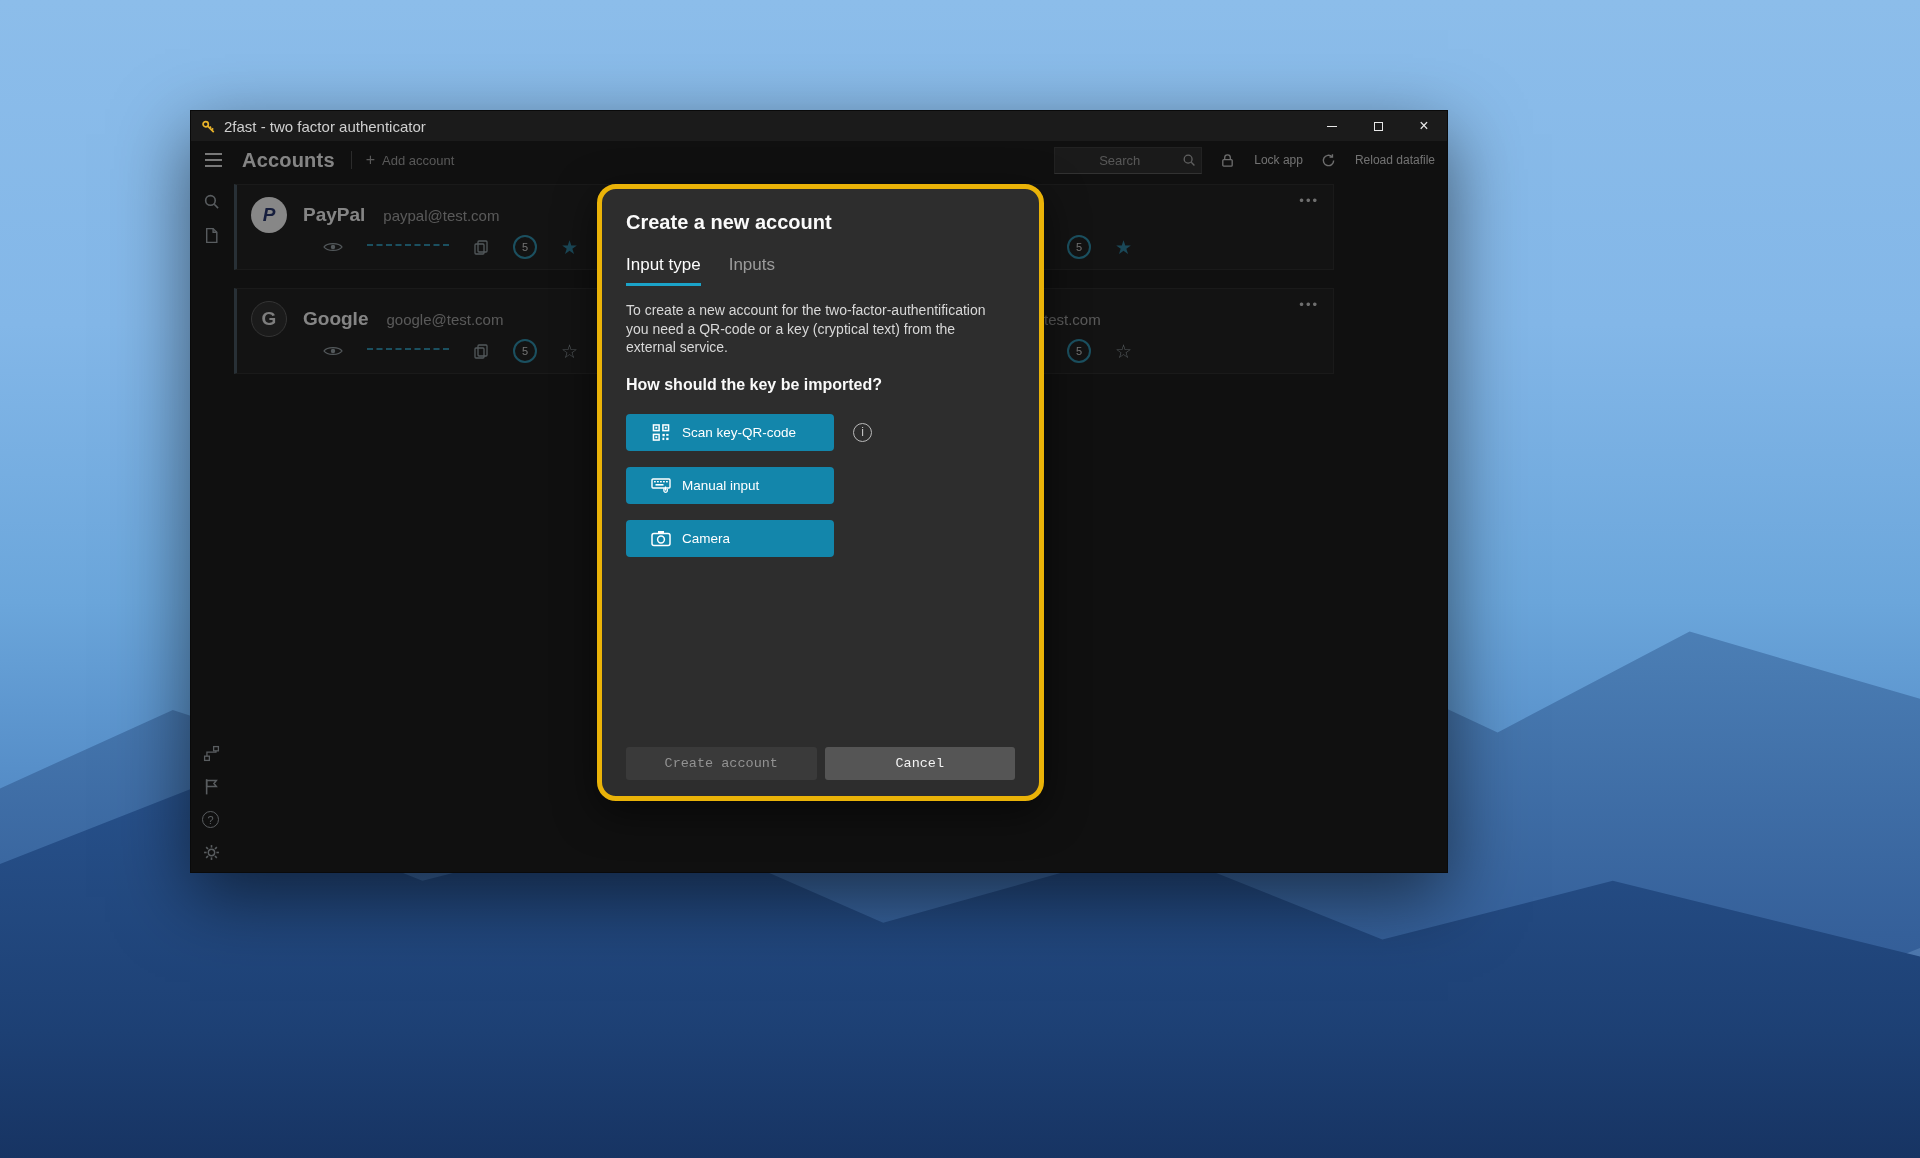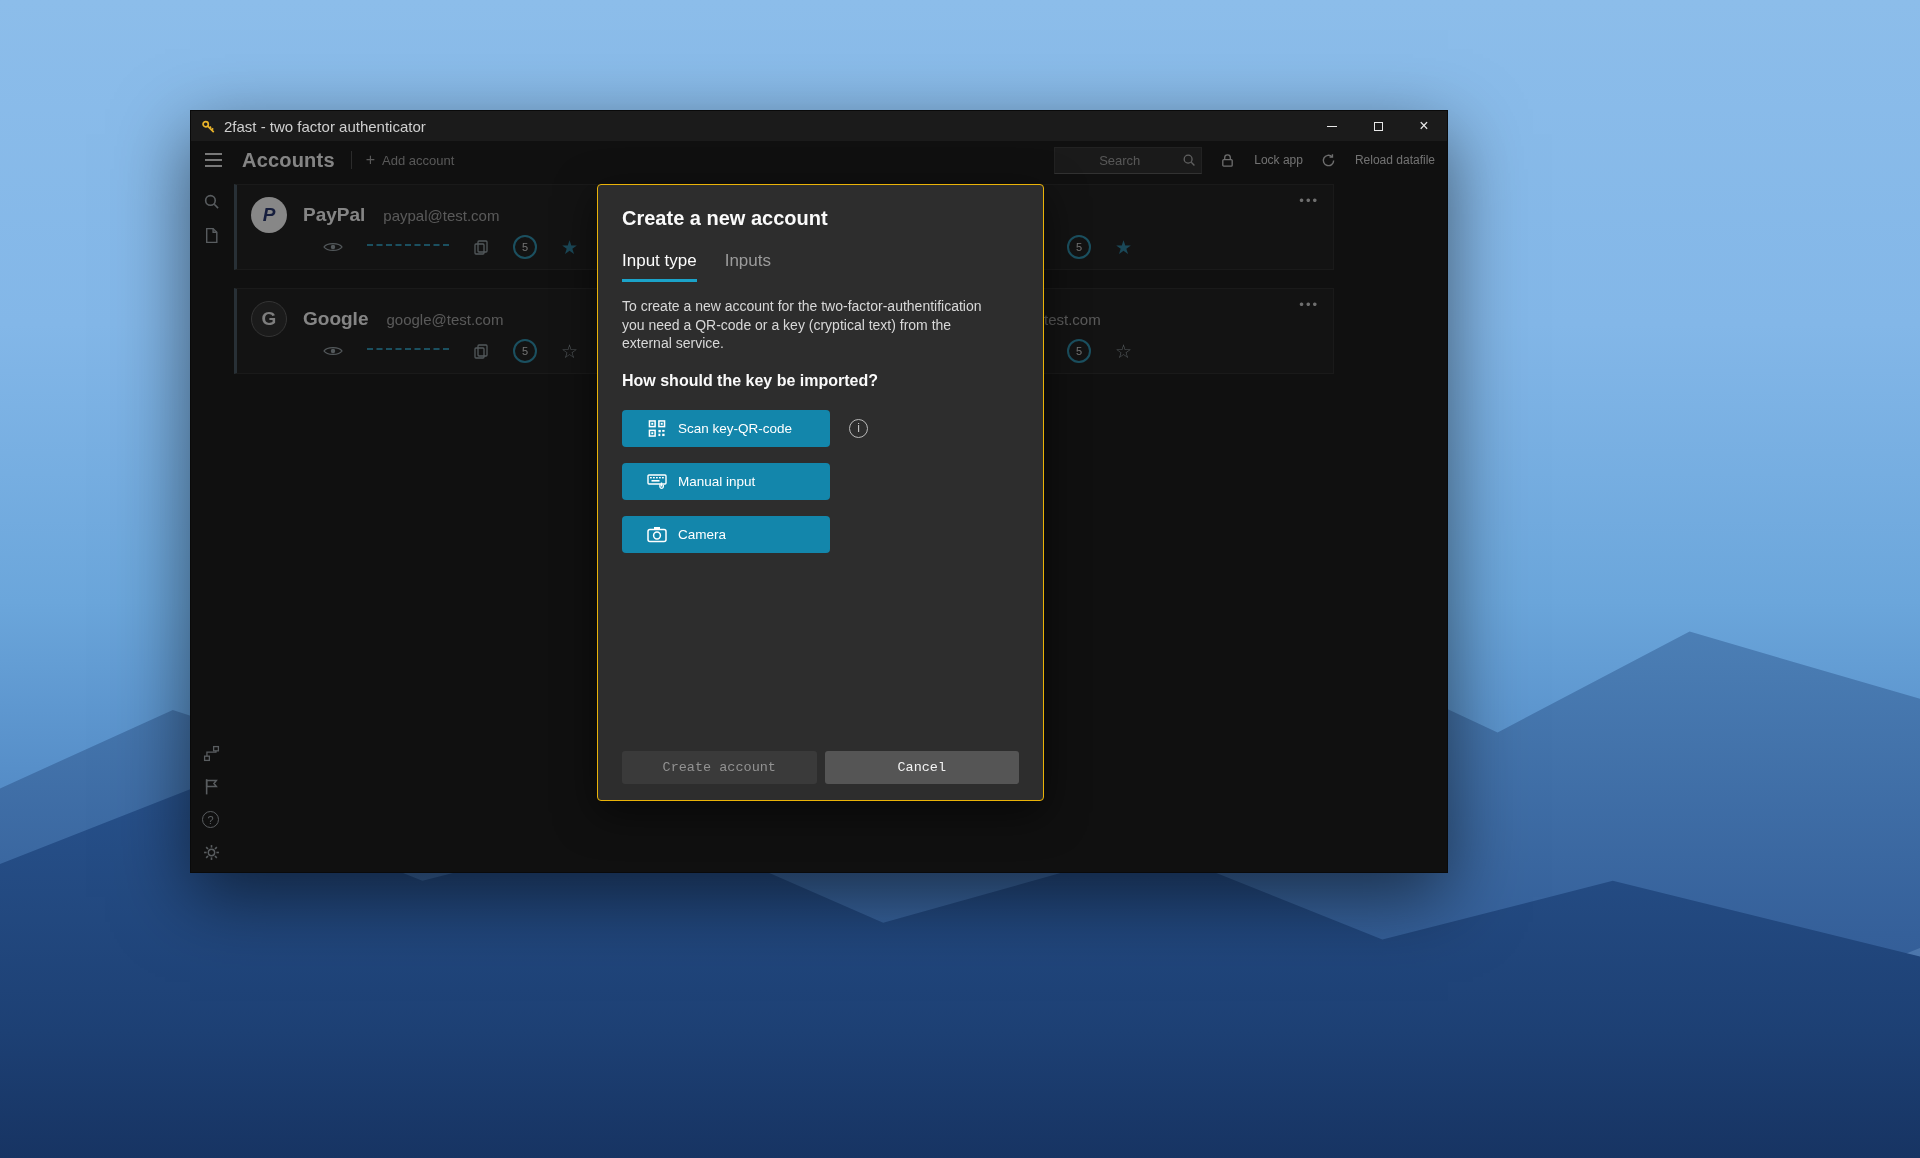--- a/index.html
+++ b/index.html
@@ -77,21 +77,21 @@
   .star.filled::before { content:"\2605"; color:#2e7d98; }
   .star.outline::before { content:"\2606"; color:#8f989d; }
   .dots { position:absolute; top:8px; right:14px; color:#c0c0c0; font-size:13px; letter-spacing:2px; }
   .dots::before { content:"\2022\2022\2022"; }
 
   
   .overlay { position:absolute; left:0; right:0; top:30px; bottom:0; background:rgba(0,0,0,.42); z-index:5; }
 
   
   .dialog { position:absolute; left:406px; top:73px; width:447px; height:617px; background:#2d2d2d;
-    border:1px solid #eab308; border-radius:4px; z-index:10; box-shadow:0 12px 40px rgba(0,0,0,.55);
+    border:5px solid #eab308; border-radius:19px; z-index:10; box-shadow:0 12px 40px rgba(0,0,0,.55);
     padding:22px 24px; color:#f0f0f0; }
   .dlg-title { font-size:20px; font-weight:700; color:#fafafa; }
   .dlg-tabs { display:flex; gap:28px; margin-top:21px; }
   .dlg-tab { font-size:17px; color:#9b9b9b; padding-bottom:8px; cursor:pointer; }
   .dlg-tab.active { color:#fcfcfc; border-bottom:3px solid #1ba3c9; }
   .dlg-desc { margin-top:15px; font-size:14px; line-height:1.33; color:#d8d8d8; max-width:378px; }
   .dlg-q { margin-top:19px; font-size:16px; font-weight:700; color:#fafafa; }
   .opt-row { display:flex; align-items:center; gap:19px; margin-top:16px; }
   .opt-row.first { margin-top:20px; }
   .opt-btn { width:208px; height:37px; background:#1386ab; border:none; border-radius:4px; color:#fff;

